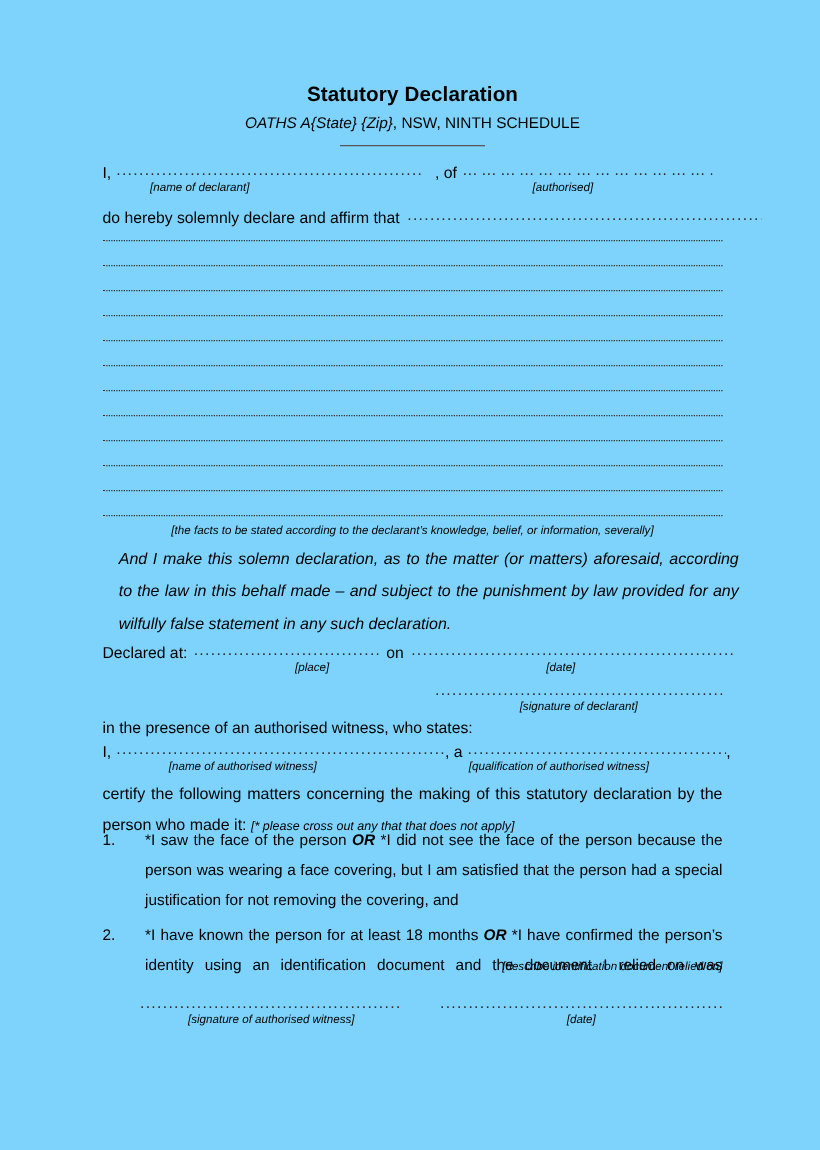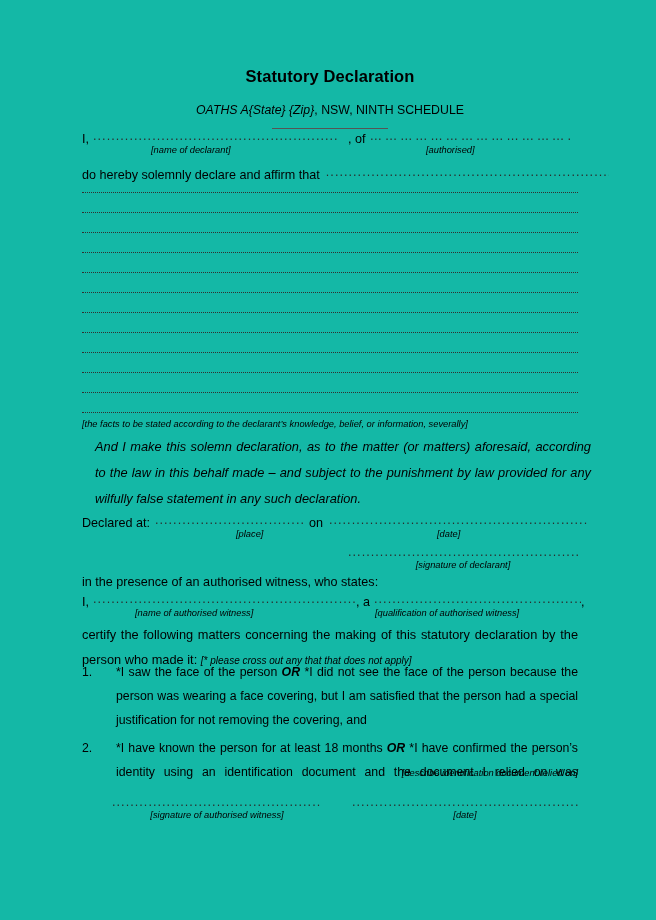--- a/index.html
+++ b/index.html
@@ -11,21 +11,21 @@
   body {
     font-family: "Liberation Sans", sans-serif;
     color: #000000;
     -webkit-font-smoothing: antialiased;
   }
 
   .page {
     position: relative;
     width: 656px;
     height: 920px;
-    background: #14b8a6;
+    background: #7dd3fc;
     overflow: hidden;
     box-sizing: border-box;
   }
 
   .sheet {
     position: absolute;
     left: 82px;
     top: 0;
     width: 496px;
   }
@@ -37,21 +37,21 @@
   }
   .doc-title {
     font-size: 16.5px;
     font-weight: bold;
     letter-spacing: 0.1px;
     line-height: 1.25;
   }
   .doc-subtitle {
     font-size: 12.3px;
     line-height: 1.5;
-    margin-top: 14px;
+    margin-top: 2px;
     white-space: nowrap;
     text-align: center;
   }
   .doc-subtitle .ital {
     font-style: italic;
   }
   .title-rule {
     width: 116px;
     height: 0;
     border-top: 1px solid #555;
@@ -130,21 +130,21 @@
 
     <div class="title-block">
       <div class="doc-title">Statutory Declaration</div>
       <div class="doc-subtitle"><span class="ital">OATHS A{State} {Zip}</span><span>, NSW, NINTH SCHEDULE</span></div>
       <div class="title-rule"></div>
     </div>
 
     <div class="abs nowrap body-line" style="left:0; top:130px;">
       <span>I,</span><span class="dots" style="width:255px; margin-left:4px;">......................................................</span><span>, of</span><span class="dots wide" style="width:200px; margin-left:4px;">………………………………………………</span>
     </div>
-    <div class="abs caption" style="left:69px; top:146px;">[name of declarant]</div>
+    <div class="abs caption" style="left:38px; top:146px;">[name of declarant]</div>
     <div class="abs caption" style="left:344px; top:146px;">[authorised]</div>
 
     <div class="abs nowrap body-line" style="left:0; top:166px;">
       <span>do hereby solemnly declare and affirm that</span><span class="dots" style="width:283px; margin-left:6px;">.............................................................................</span>
     </div>
 
     <div class="blank-lines">
       <div class="blank-line" style="top:6px;"></div>
       <div class="blank-line" style="top:26px;"></div>
       <div class="blank-line" style="top:46px;"></div>
@@ -152,21 +152,21 @@
       <div class="blank-line" style="top:86px;"></div>
       <div class="blank-line" style="top:106px;"></div>
       <div class="blank-line" style="top:126px;"></div>
       <div class="blank-line" style="top:146px;"></div>
       <div class="blank-line" style="top:166px;"></div>
       <div class="blank-line" style="top:186px;"></div>
       <div class="blank-line" style="top:206px;"></div>
       <div class="blank-line" style="top:226px;"></div>
     </div>
 
-    <div class="abs caption" style="left:0; top:420px; width:496px; ">[the facts to be stated according to the declarant’s knowledge, belief, or information, severally]</div>
+    <div class="abs caption" style="left:0; top:420px; width:496px; text-align:center;">[the facts to be stated according to the declarant’s knowledge, belief, or information, severally]</div>
 
     <div class="abs para" style="left:13px; top:434px; width:496px;font-style:italic;">And I make this solemn declaration, as to the matter (or matters) aforesaid, according to the law in this behalf made – and subject to the punishment by law provided for any wilfully false statement in any such declaration.</div>
 
     <div class="abs nowrap body-line" style="left:0; top:514px;">
       <span>Declared at:</span><span class="dots" style="width:148px; margin-left:5px; margin-right:6px;">.................................................</span><span>on</span><span class="dots" style="width:258px; margin-left:6px;">....................................................................</span>
     </div>
     <div class="abs caption" style="left:129px; top:530px;padding-left:25px;">[place]</div>
     <div class="abs caption" style="left:355px; top:530px;">[date]</div>
 
     <div class="abs nowrap body-line" style="left:266px; top:546px;">

